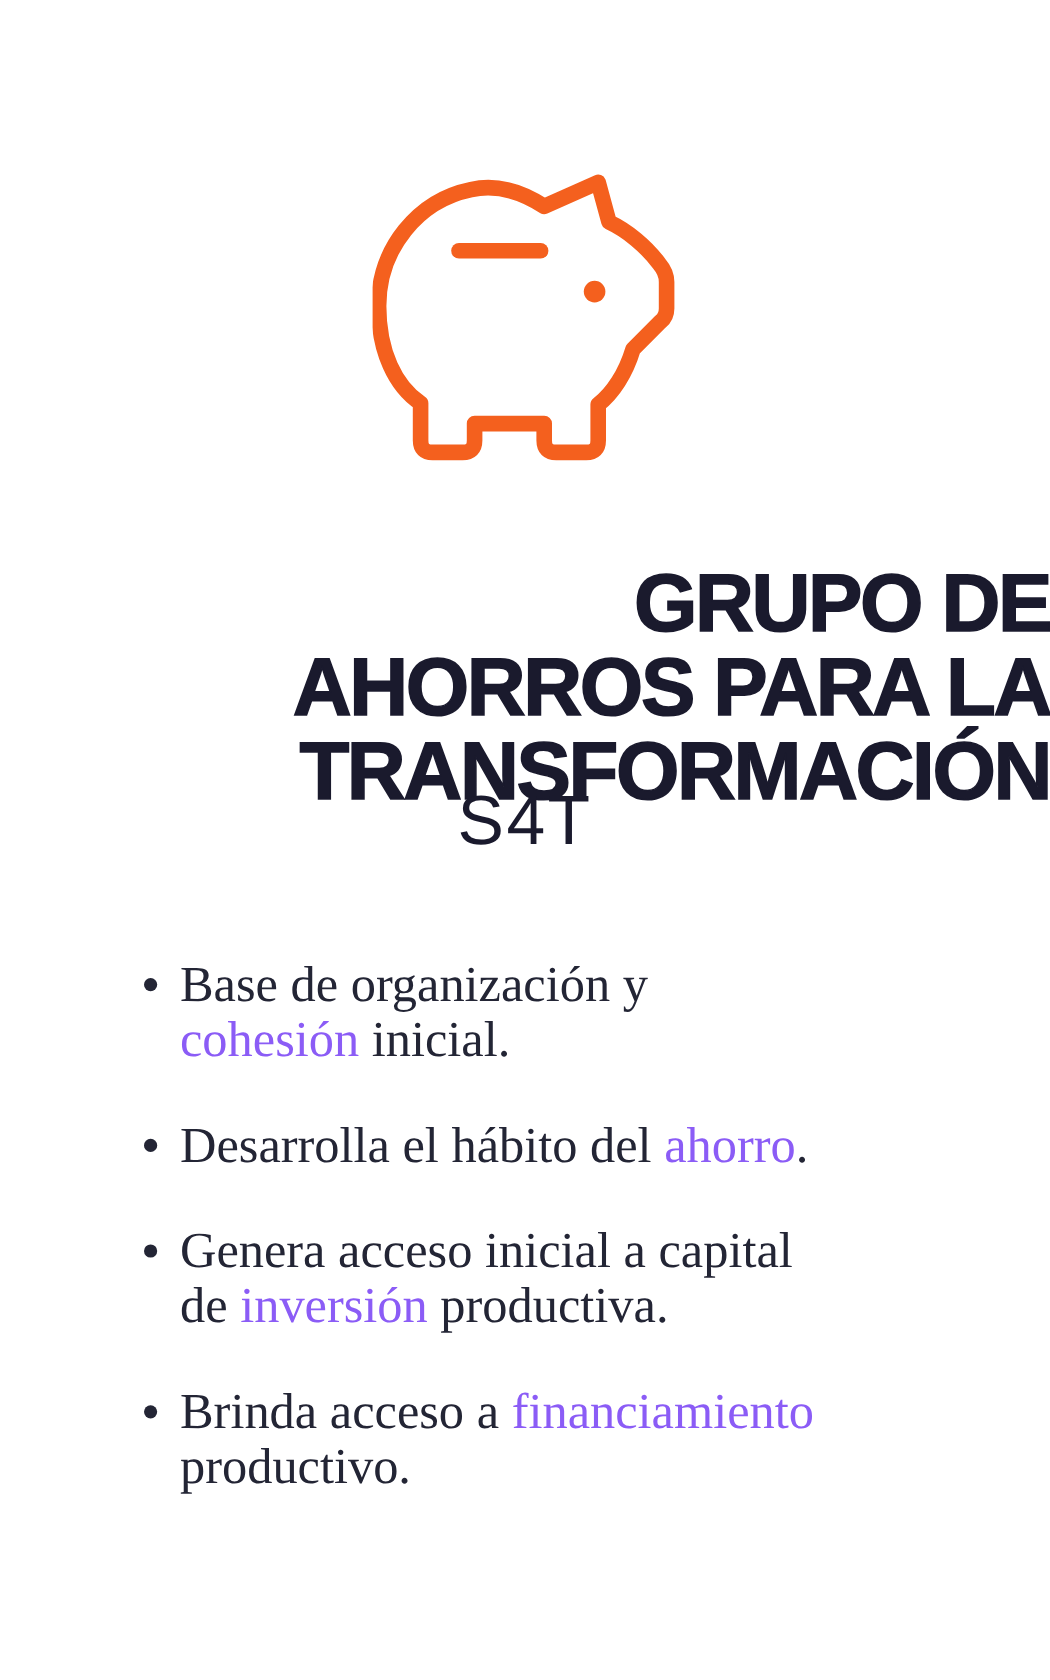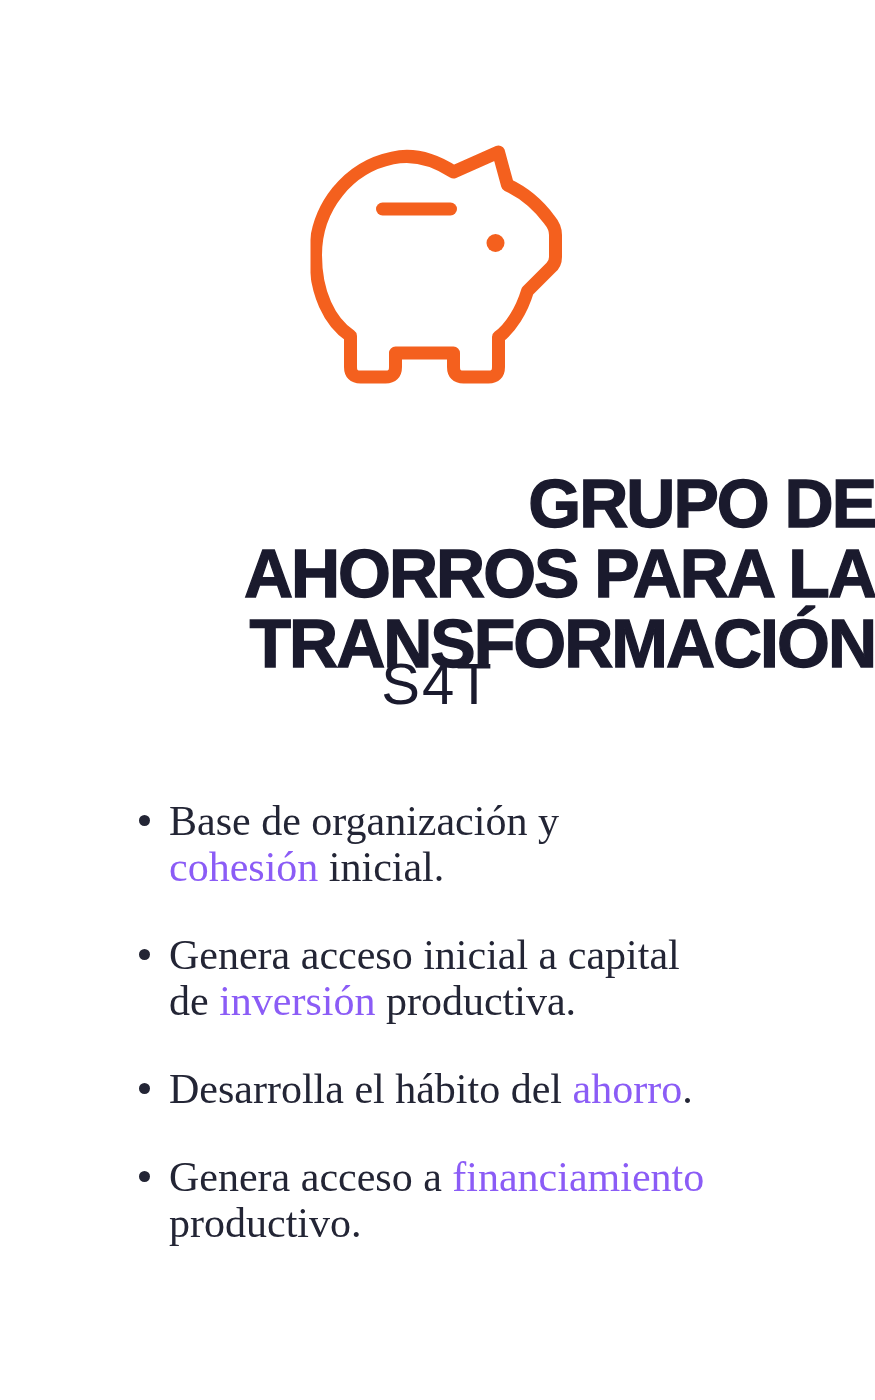--- a/index.html
+++ b/index.html
@@ -53,21 +53,21 @@
     font-size: 58px;
     line-height: 64px;
     letter-spacing: 2px;
     color: #1A1A2D;
   }
 
   
   .bullets {
     position: absolute;
     top: 798px;
-    left: 137px;
+    left: 118px;
     width: 665px;
     margin: 0;
     padding: 0;
     list-style: none;
     font-family: "Liberation Serif", "DejaVu Serif", serif;
     font-size: 42px;
     line-height: 46px;
     color: #232535;
   }
   .bullets li {
@@ -125,20 +125,20 @@
 
   <h1 class="title">GRUPO DE
 AHORROS PARA LA
 TRANSFORMACIÓN</h1>
 
   <div class="subtitle">S4T</div>
 
   <ul class="bullets">
     <li><span>Base de organización y
 </span><span class="hl">cohesión</span><span> inicial.</span></li>
+    <li><span>Desarrolla el hábito del </span><span class="hl">ahorro</span><span>.</span></li>
     <li><span>Genera acceso inicial a capital
 de </span><span class="hl">inversión</span><span> productiva.</span></li>
-    <li><span>Desarrolla el hábito del </span><span class="hl">ahorro</span><span>.</span></li>
-    <li><span>Genera acceso a </span><span class="hl">financiamiento</span><span>
+    <li><span>Brinda acceso a </span><span class="hl">financiamiento</span><span>
 productivo.</span></li>
   </ul>
 
 </div>
 
 </body></html>

